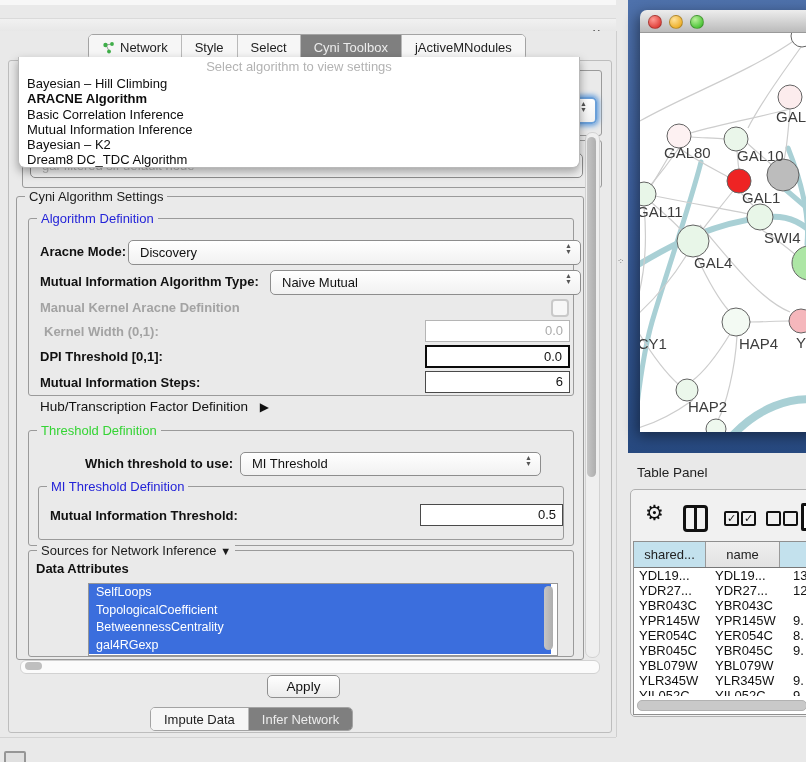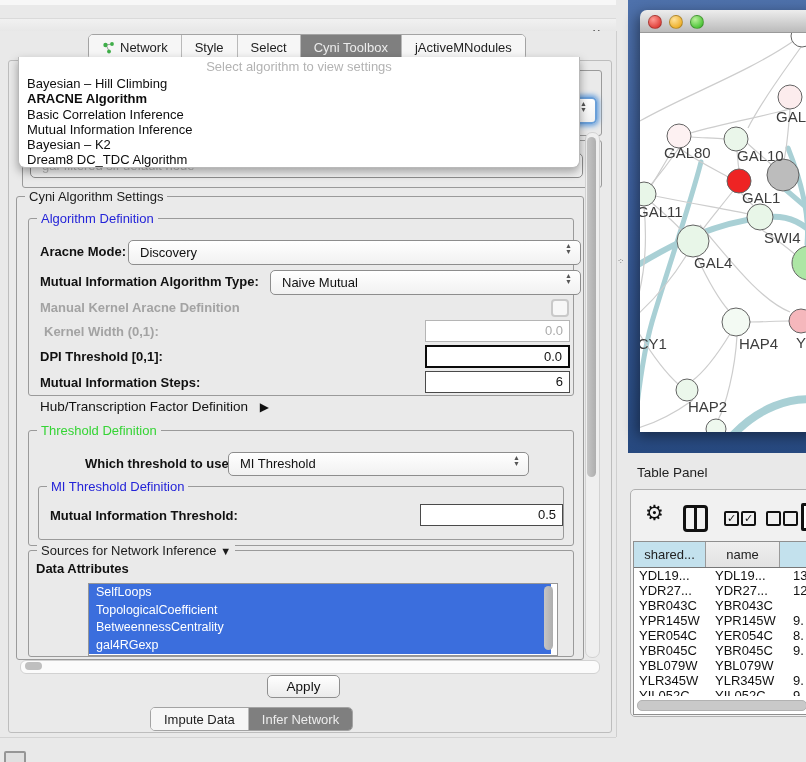--- a/index.html
+++ b/index.html
@@ -171,21 +171,21 @@
 
   <span class="abs" style="left:40px;top:399px;font-size:13.5px;color:#111;">
     <span>Hub/Transcription Factor Definition</span>
     <span style="font-size:12px;margin-left:8px;">▶</span>
   </span>
 
   <div class="abs grp" style="left:28px;top:430px;width:544px;height:114px;">
     <span class="grp-title t-green">Threshold Definition</span>
   </div>
   <span class="flbl" style="left:85px;top:456px;">Which threshold to use:</span>
-  <div class="abs combo" style="left:228px;top:452px;width:288px;height:22px;line-height:22px;">
+  <div class="abs combo" style="left:240px;top:452px;width:288px;height:22px;line-height:22px;">
     <span>MI Threshold</span>
     <span class="arr">▲<br>▼</span>
   </div>
   <div class="abs grp" style="left:38px;top:486px;width:524px;height:52px;">
     <span class="grp-title t-blue">MI Threshold Definition</span>
   </div>
   <span class="flbl" style="left:50px;top:508px;">Mutual Information Threshold:</span>
   <div class="tfield" style="left:420px;top:504px;width:135px;height:20px;line-height:20px;border:1px solid #4a4a4a;">0.5</div>
 
   <div class="abs grp" style="left:28px;top:550px;width:544px;height:105px;">

